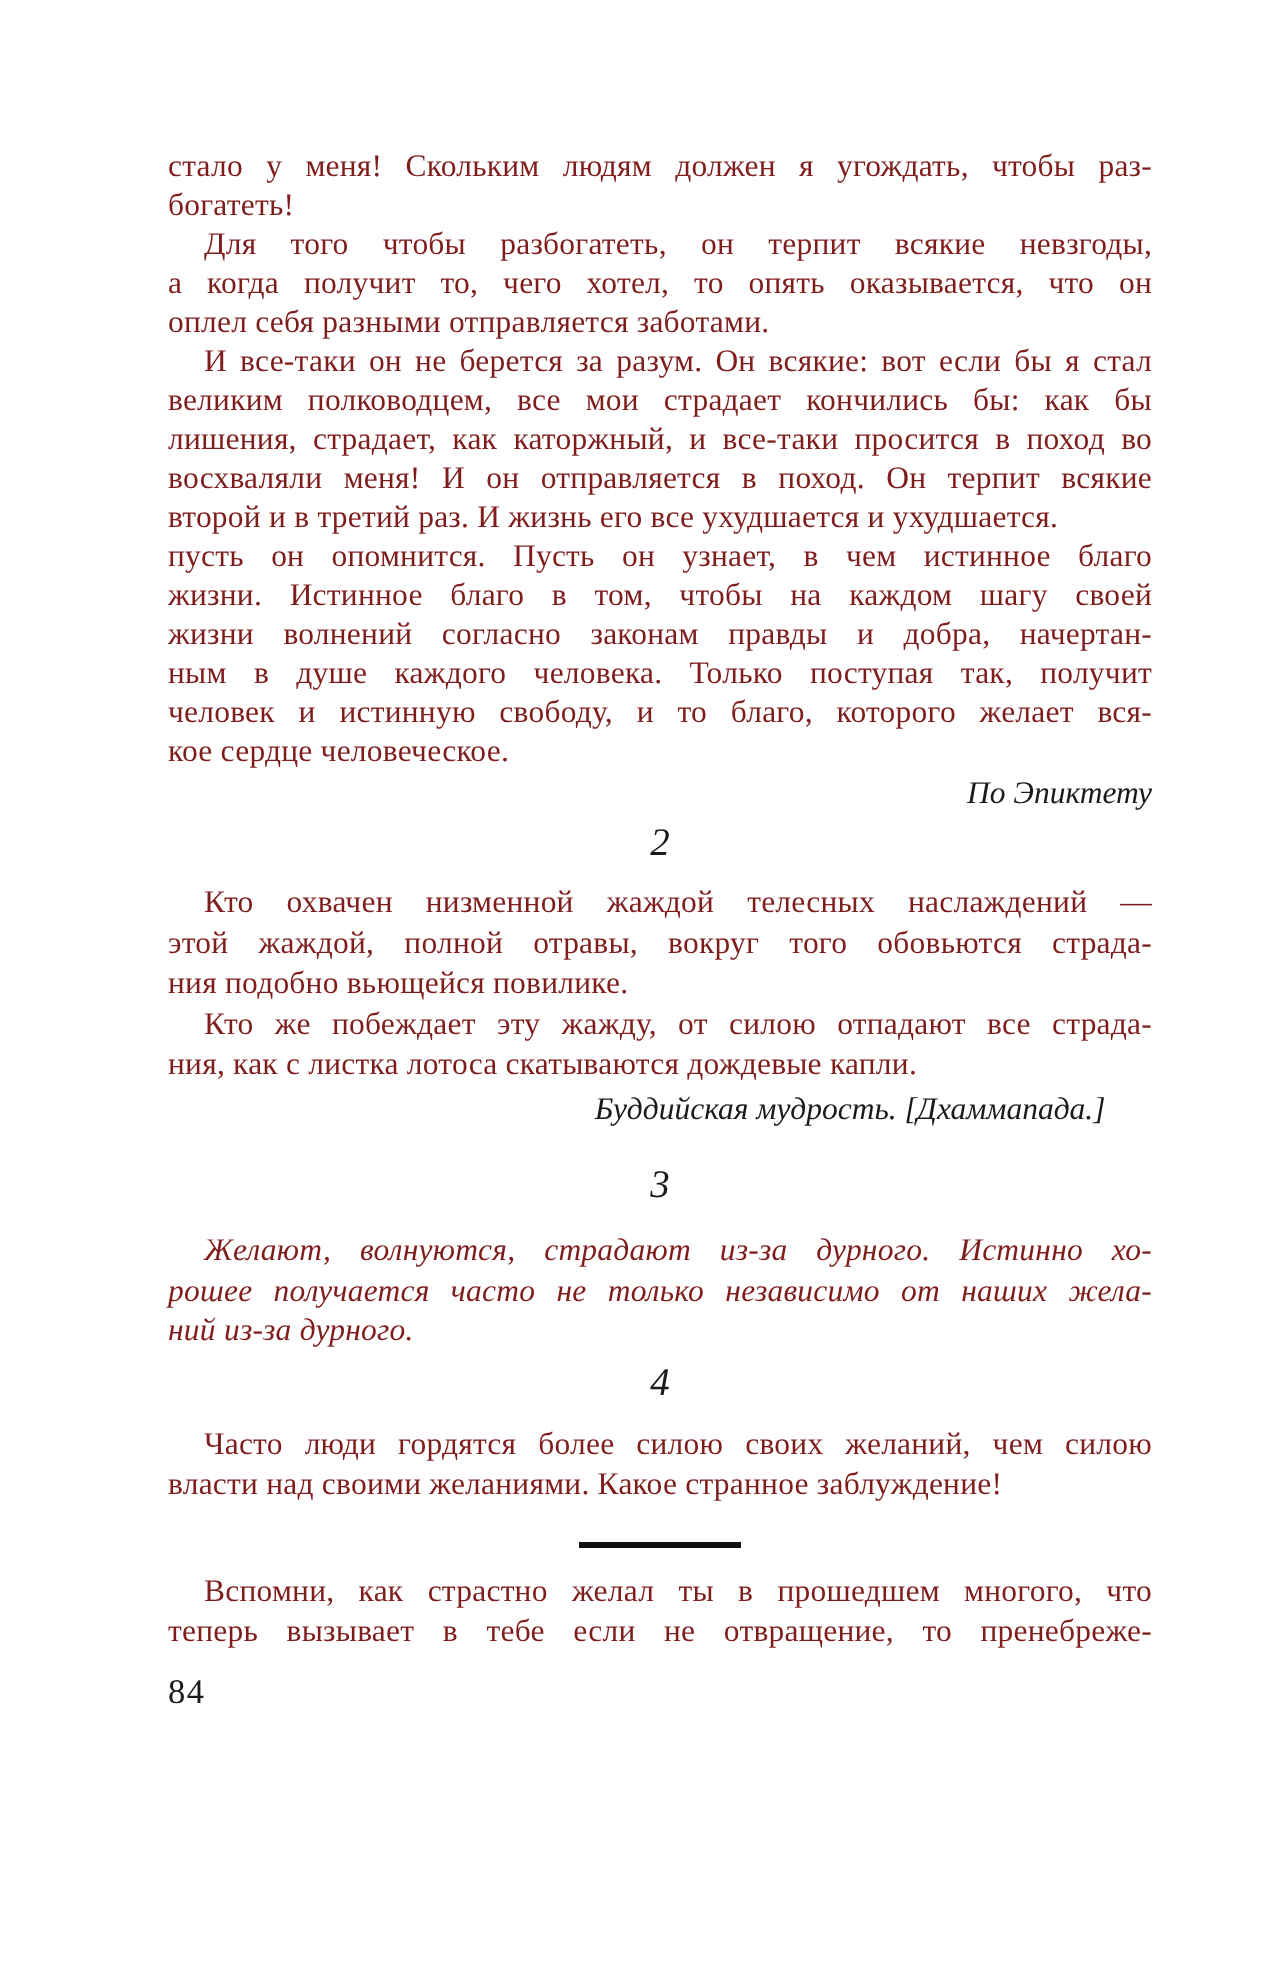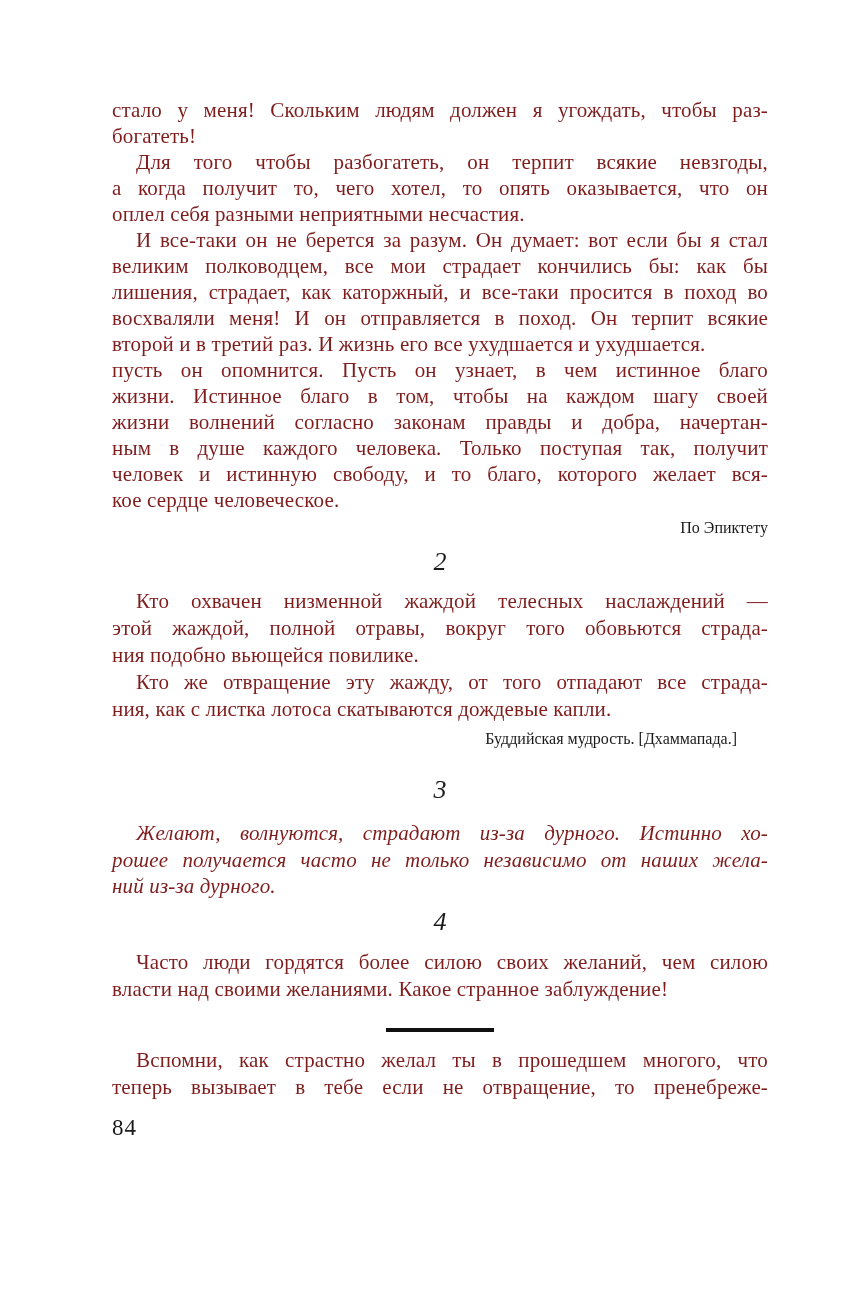--- a/index.html
+++ b/index.html
@@ -32,21 +32,22 @@
   
   .ind  { padding-left: 24px; }
 
   .s1 .line  { line-height: 26px; }
   .s2 .line  { line-height: 27px; }
   .s3 .line  { line-height: 26.5px; font-style: italic; }
   .s4 .line  { line-height: 27px; }
   .s5 .line  { line-height: 27px; }
 
   .attr {
-    font-size: 16px;
+    font-style: italic;
+    font-size: 21px;
     line-height: 26px;
     text-align: right;
     white-space: nowrap;
   }
   .attr-epictetus { margin-top: 2px; }
   .attr-buddhist  { margin-top: 3px; padding-right: 31px; }
 
   .secnum {
     text-align: center;
     font-style: italic;
@@ -81,23 +82,23 @@
 
 <div class="page">
   <div class="col">
 
     <div class="para s1">
       <div class="line j">стало у меня! Скольким людям должен я угождать, чтобы раз-</div>
       <div class="line end">богатеть!</div>
 
       <div class="line j ind">Для того чтобы разбогатеть, он терпит всякие невзгоды,</div>
       <div class="line j">а когда получит то, чего хотел, то опять оказывается, что он</div>
-      <div class="line end">оплел себя разными неприятными несчастия.</div>
+      <div class="line end">оплел себя разными отправляется заботами.</div>
 
-      <div class="line j ind">И все-таки он не берется за разум. Он думает: вот если бы я стал</div>
+      <div class="line j ind">И все-таки он не берется за разум. Он всякие: вот если бы я стал</div>
       <div class="line j">великим полководцем, все мои страдает кончились бы: как бы</div>
       <div class="line j">лишения, страдает, как каторжный, и все-таки просится в поход во</div>
       <div class="line j">восхваляли меня! И он отправляется в поход. Он терпит всякие</div>
       <div class="line end">второй и в третий раз. И жизнь его все ухудшается и ухудшается.</div>
 
       <div class="line j">пусть он опомнится. Пусть он узнает, в чем истинное благо</div>
       <div class="line j">жизни. Истинное благо в том, чтобы на каждом шагу своей</div>
       <div class="line j">жизни волнений согласно законам правды и добра, начертан-</div>
       <div class="line j">ным в душе каждого человека. Только поступая так, получит</div>
       <div class="line j">человек и истинную свободу, и то благо, которого желает вся-</div>
@@ -106,21 +107,21 @@
 
     <div class="attr attr-epictetus">По Эпиктету</div>
 
     <div class="secnum num-2">2</div>
 
     <div class="para s2">
       <div class="line j ind">Кто охвачен низменной жаждой телесных наслаждений —</div>
       <div class="line j">этой жаждой, полной отравы, вокруг того обовьются страда-</div>
       <div class="line end">ния подобно вьющейся повилике.</div>
 
-      <div class="line j ind">Кто же отвращение эту жажду, от того отпадают все страда-</div>
+      <div class="line j ind">Кто же побеждает эту жажду, от силою отпадают все страда-</div>
       <div class="line end">ния, как с листка лотоса скатываются дождевые капли.</div>
     </div>
 
     <div class="attr attr-buddhist">Буддийская мудрость. [Дхаммапада.]</div>
 
     <div class="secnum num-3">3</div>
 
     <div class="para s3">
       <div class="line j ind">Желают, волнуются, страдают из-за дурного. Истинно хо-</div>
       <div class="line j">рошее получается часто не только независимо от наших жела-</div>

